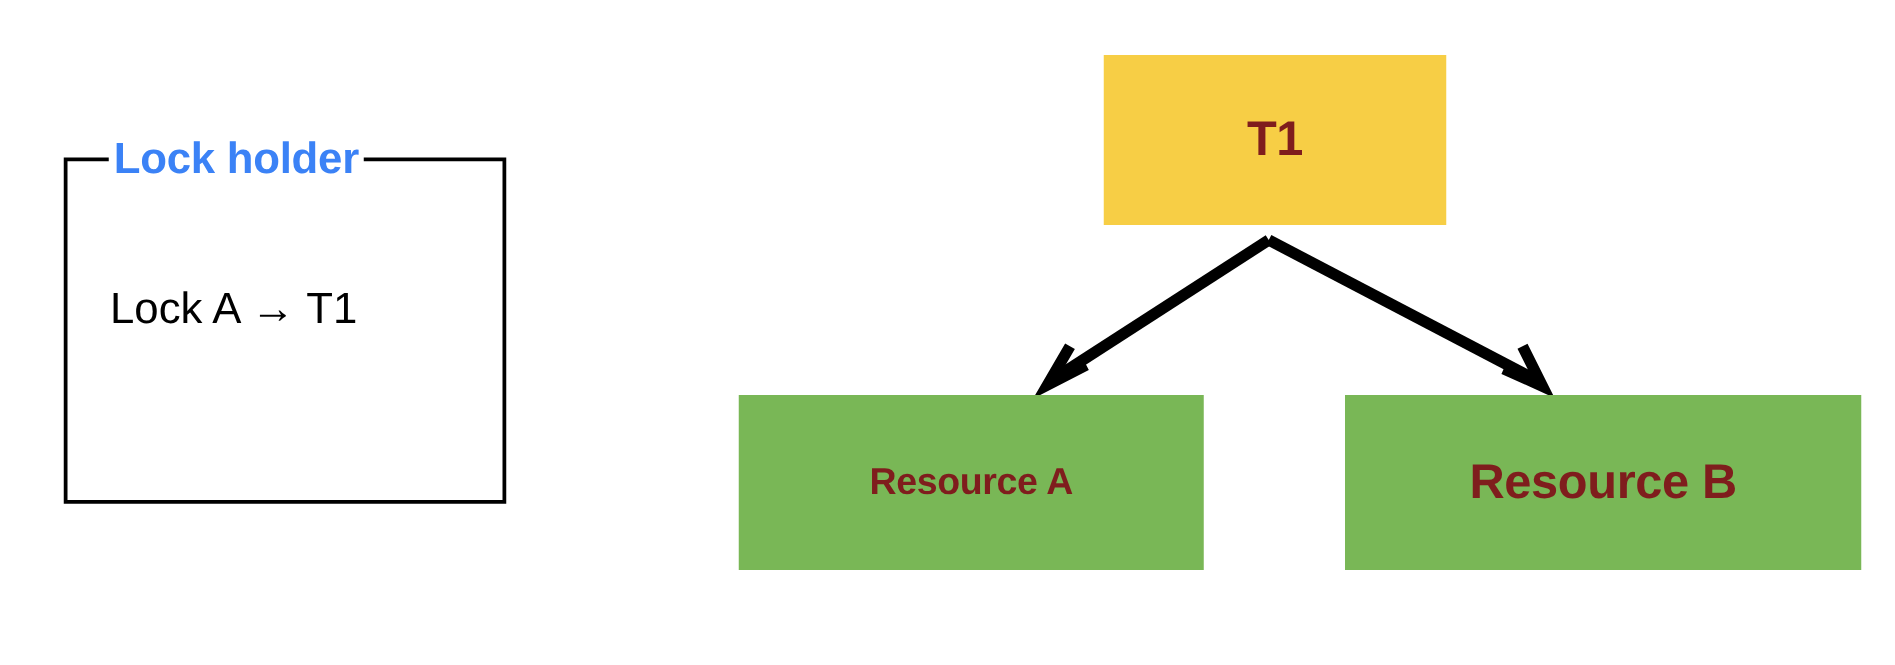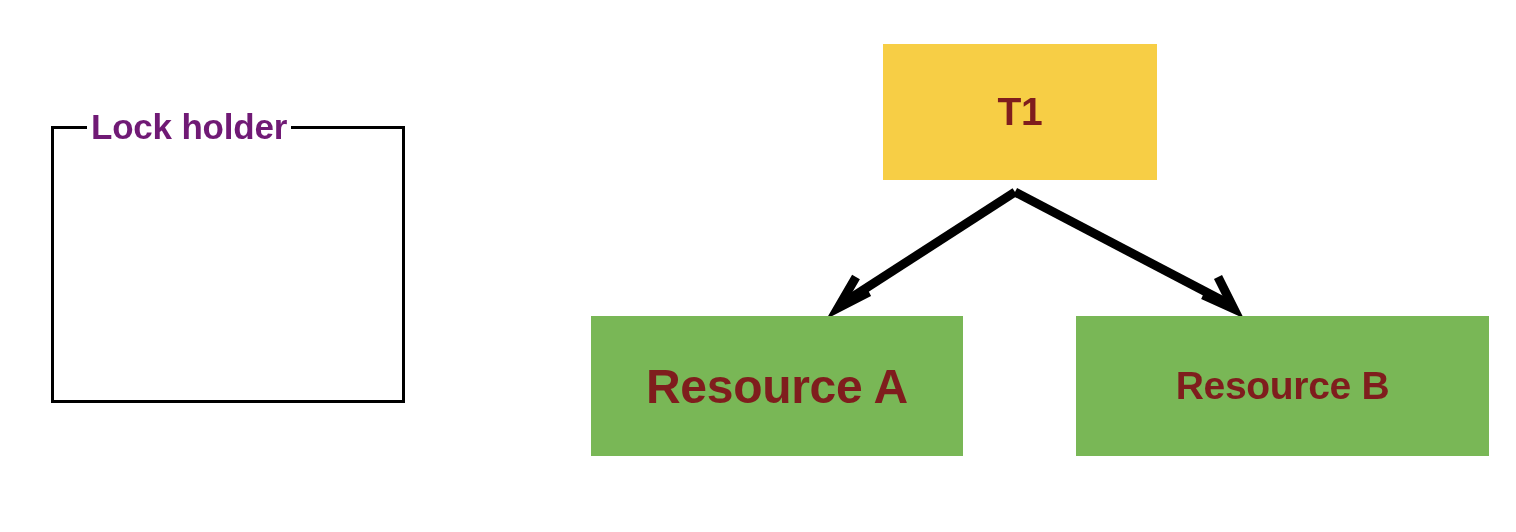--- a/index.html
+++ b/index.html
@@ -30,21 +30,21 @@
   }
   .lock-holder-legend {
     position: absolute;
     left: 33px;
     top: -22px;
     padding: 0 4px;
     background: #ffffff;
     font-size: 35px;
     font-weight: bold;
     line-height: 40px;
-    color: #701a75;
+    color: #3b82f6;
     white-space: nowrap;
     letter-spacing: -0.2px;
   }
   .lock-list {
     position: absolute;
     left: 34px;
     top: 92px;
     width: 300px;
   }
   .lock-line {
@@ -75,21 +75,21 @@
     height: 136px;
     background: #f7ce45;
     font-size: 39px;
   }
   .node-resource-a {
     left: 591px;
     top: 316px;
     width: 372px;
     height: 140px;
     background: #79b756;
-    font-size: 48px;
+    font-size: 30px;
   }
   .node-resource-b {
     left: 1076px;
     top: 316px;
     width: 413px;
     height: 140px;
     background: #79b756;
     font-size: 39px;
   }
 
@@ -104,20 +104,21 @@
   }
 </style>
 </head>
 <body>
 
 <div id="canvas">
 
   <div class="lock-holder-group">
     <div class="lock-holder-legend">Lock holder</div>
     <div class="lock-list">
+      <div class="lock-line">Lock A → T1</div>
     </div>
   </div>
 
   <svg class="edges" viewBox="0 0 1516 532" width="1516" height="532" xmlns="http://www.w3.org/2000/svg">
 
     <g>
       <line x1="1015" y1="192" x2="843" y2="303" stroke="#000000" stroke-width="9" stroke-linecap="butt"></line>
       <polyline points="869,292 838,308 856,277" fill="none" stroke="#000000" stroke-width="9" stroke-linecap="butt" stroke-linejoin="miter"></polyline>
     </g>
 

